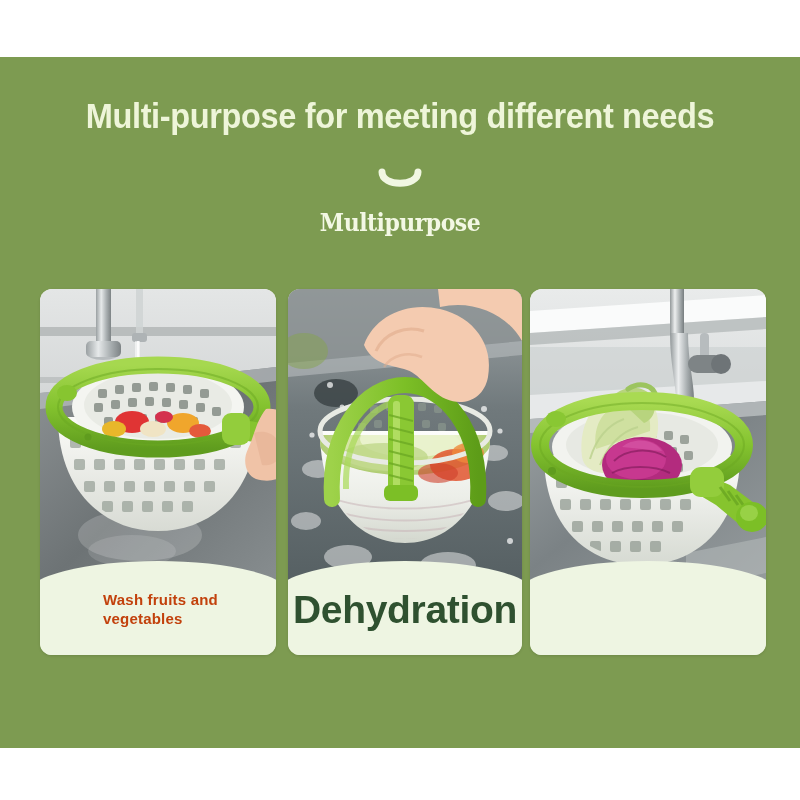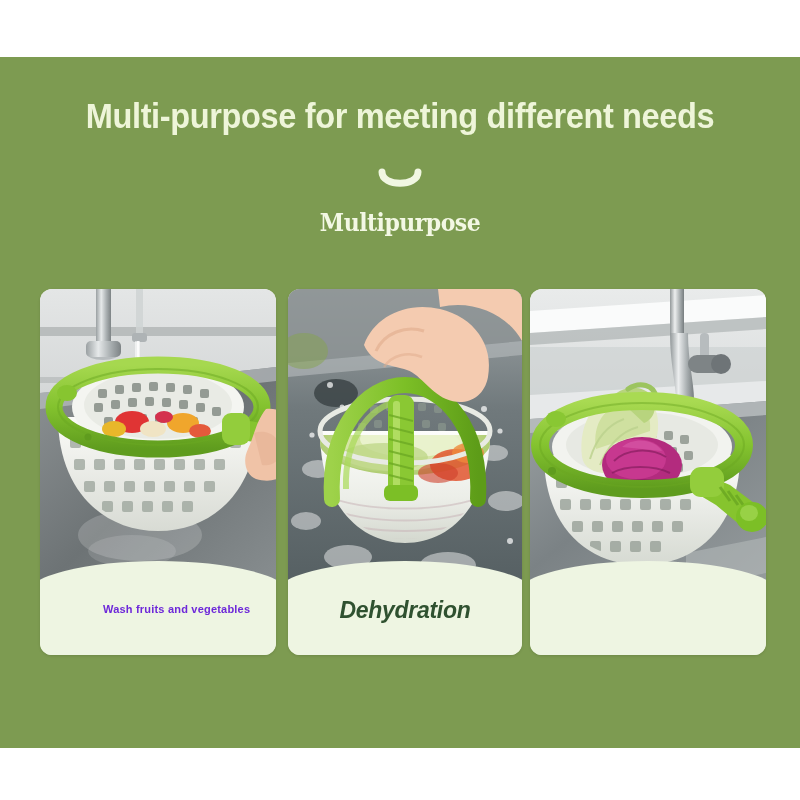--- a/index.html
+++ b/index.html
@@ -106,31 +106,30 @@
     bottom: 0;
     height: 90px;
     display: flex;
     align-items: center;
     color: #3d5a35;
     font-weight: bold;
   }
   #caption-wash {
     justify-content: flex-start;
     padding-left: 63px;
-    font-size: 11px;
+    font-size: 15px;
     line-height: 1.25;
-    color: #6d28d9;
+    color: #c2410c;
     letter-spacing: 0.2px;
   }
   #caption-dehy, #caption-storage {
     justify-content: center;
-    font-size: 23px;
+    font-size: 39px;
     letter-spacing: -0.3px;
     color: #2f5130;
-    font-style: italic;
   }
 </style>
 </head>
 <body>
 
 <div id="stage">
 
   <div class="banner"></div>
 
   <div class="headline">Multi-purpose for meeting different needs</div>

